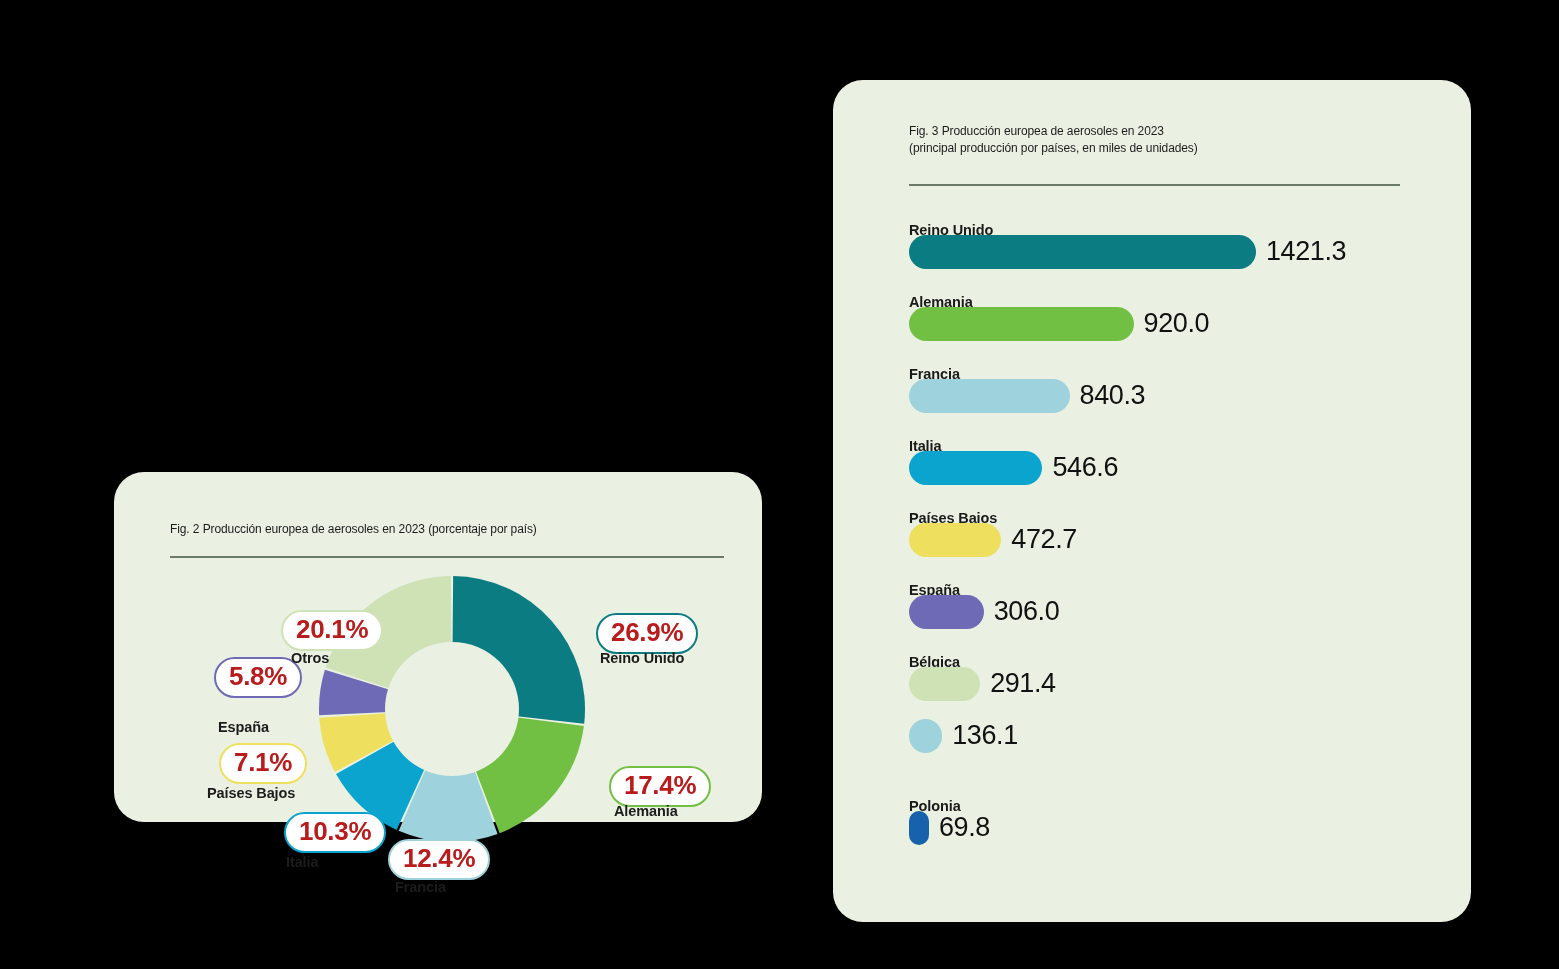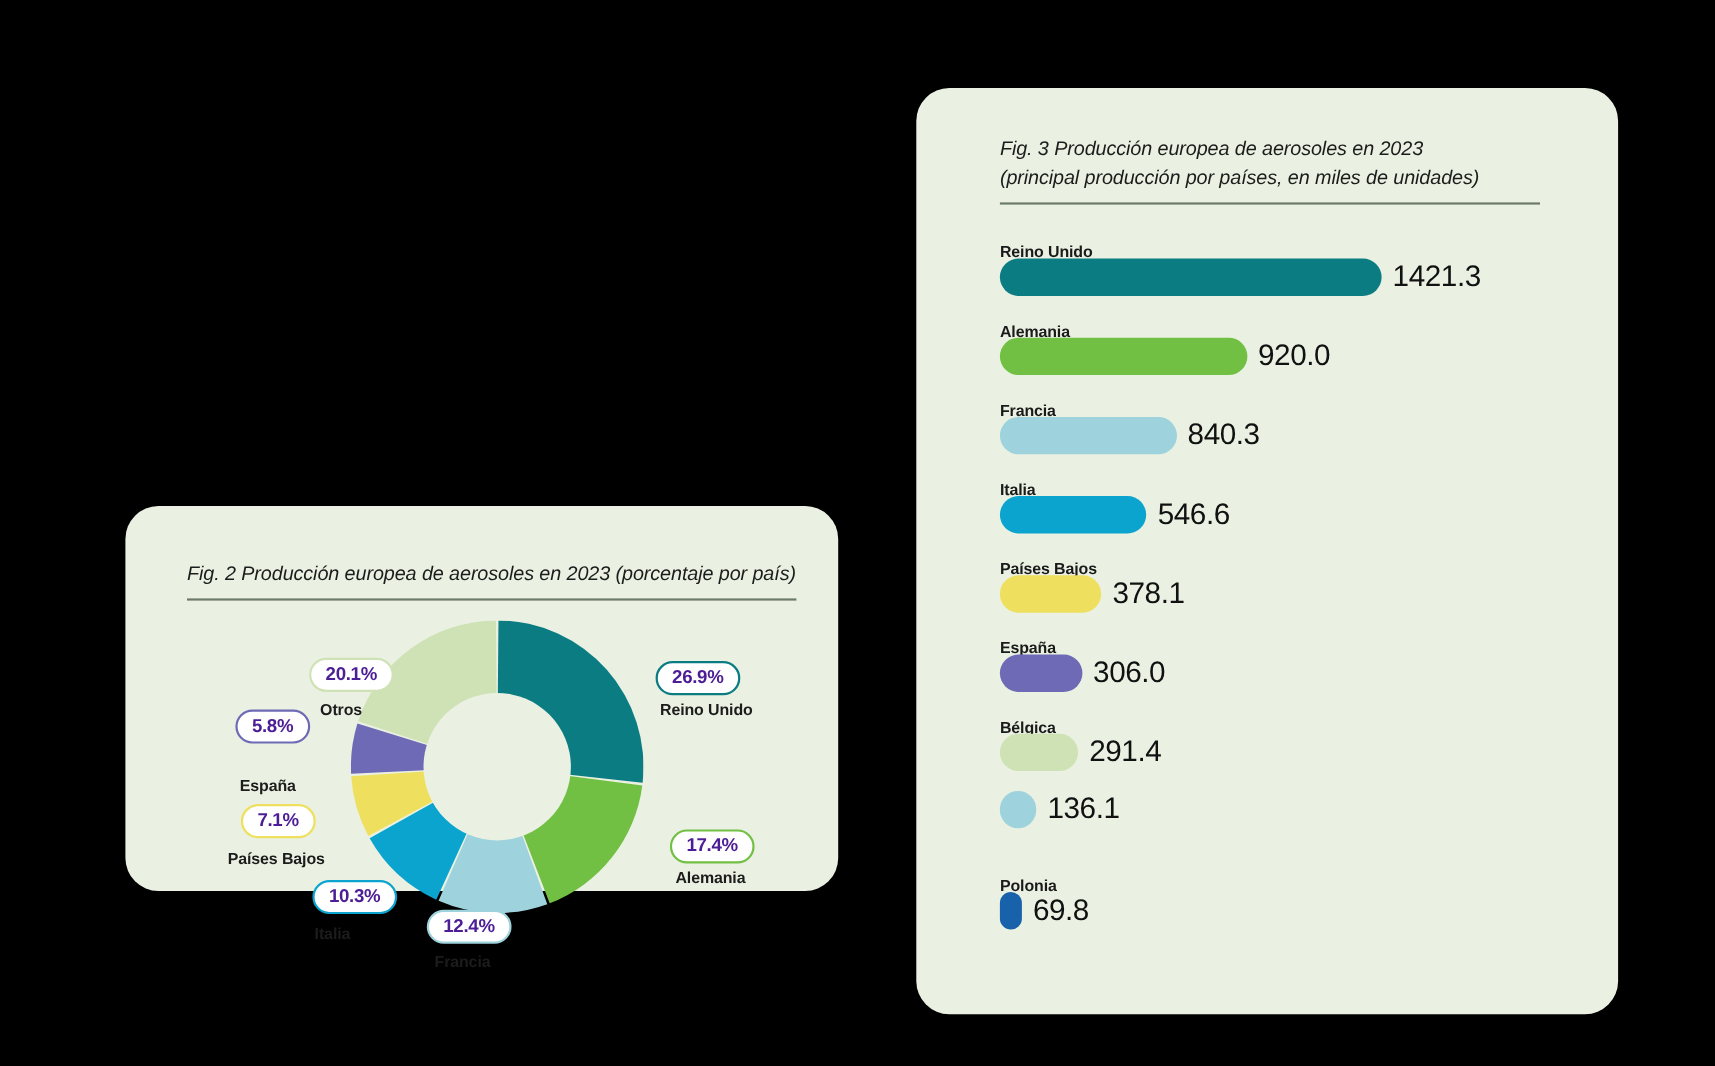--- a/index.html
+++ b/index.html
@@ -18,41 +18,40 @@
   }
 
   
   .card {
     position: absolute;
     background: #eaf1e2;
     border-radius: 30px;
   }
   #card-donut {
     left: 114px;
-    top: 460px;
+    top: 472px;
     width: 648px;
     height: 350px;
   }
   #card-bars {
     left: 833px;
     top: 80px;
     width: 638px;
     height: 842px;
   }
 
   
   .fig-title {
     position: absolute;
     color: #1c1c1c;
-    font-size: 18px;
+    font-size: 12px;
     font-weight: 400;
     line-height: 1.42;
     letter-spacing: -0.1px;
     white-space: pre-line;
-    font-style: italic;
   }
   .title-rule {
     position: absolute;
     height: 2px;
     background: #6c7a6a;
   }
 
   #donut-title { left: 56px; top: 49px; }
   #donut-rule  { left: 56px; top: 84px; width: 554px; }
 
@@ -69,23 +68,23 @@
   }
   #donut-svg { display: block; width: 266px; height: 266px; }
 
   
   .pill {
     position: absolute;
     background: #ffffff;
     border-radius: 999px;
     border: 2.5px solid #0b7c82;
     padding: 3px 13px 5px 13px;
-    font-size: 17px;
+    font-size: 26px;
     font-weight: 700;
-    color: #4c1d95;
+    color: #b91c1c;
     letter-spacing: -0.3px;
     white-space: nowrap;
     line-height: 1.12;
   }
   .pill-caption {
     position: absolute;
     font-size: 14.5px;
     font-weight: 600;
     color: #1c1c1c;
     white-space: nowrap;
@@ -211,21 +210,21 @@
         <span class="bar-label">Italia</span>
         <div class="bar-line">
           <div class="bar-fill" style="width: 133.448px; background: rgb(10, 164, 207);"></div>
           <span class="bar-value">546.6</span>
         </div>
       </div>
       <div class="bar-row" style="top: 288px;">
         <span class="bar-label">Países Bajos</span>
         <div class="bar-line">
           <div class="bar-fill" style="width: 92.3103px; background: rgb(238, 224, 94);"></div>
-          <span class="bar-value">378.1</span>
+          <span class="bar-value">472.7</span>
         </div>
       </div>
       <div class="bar-row" style="top: 360px;">
         <span class="bar-label">España</span>
         <div class="bar-line">
           <div class="bar-fill" style="width: 74.7077px; background: rgb(111, 106, 181);"></div>
           <span class="bar-value">306.0</span>
         </div>
       </div>
       <div class="bar-row" style="top: 432px;">

